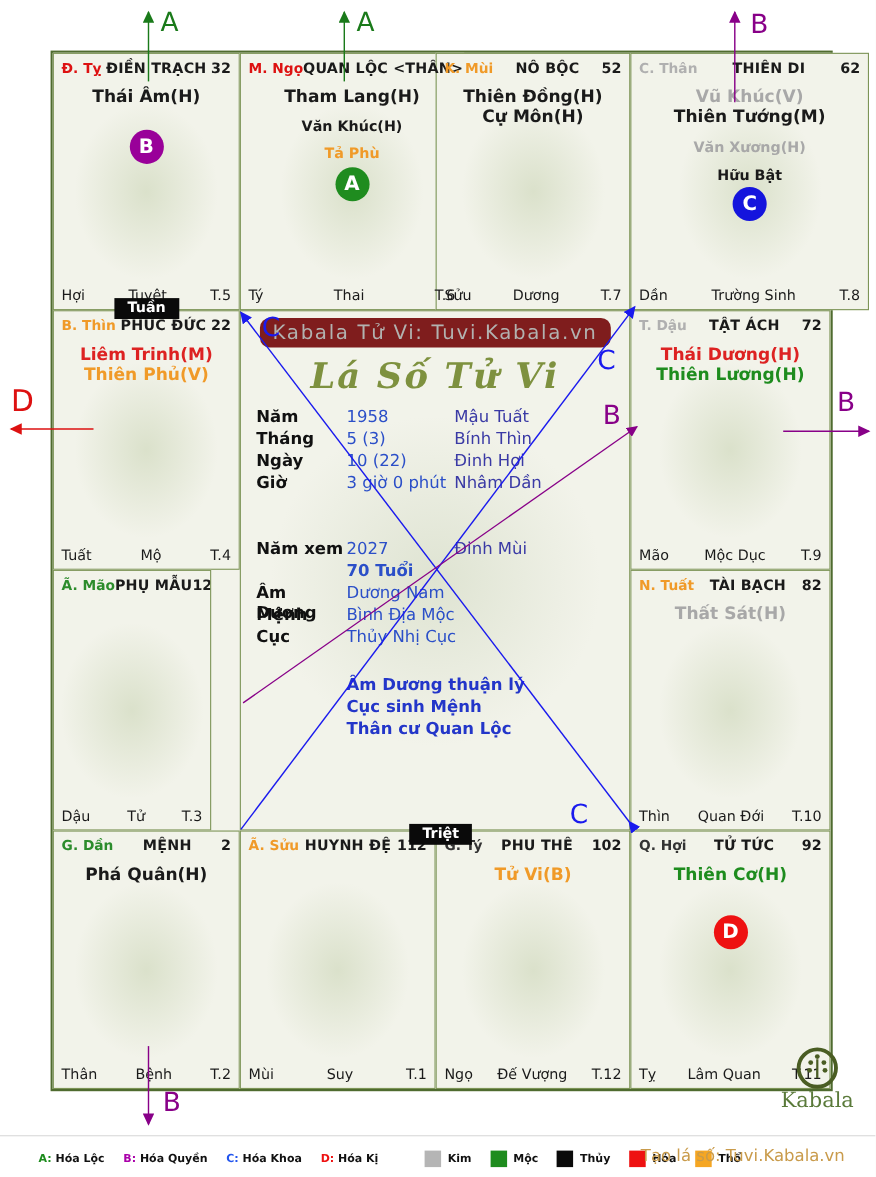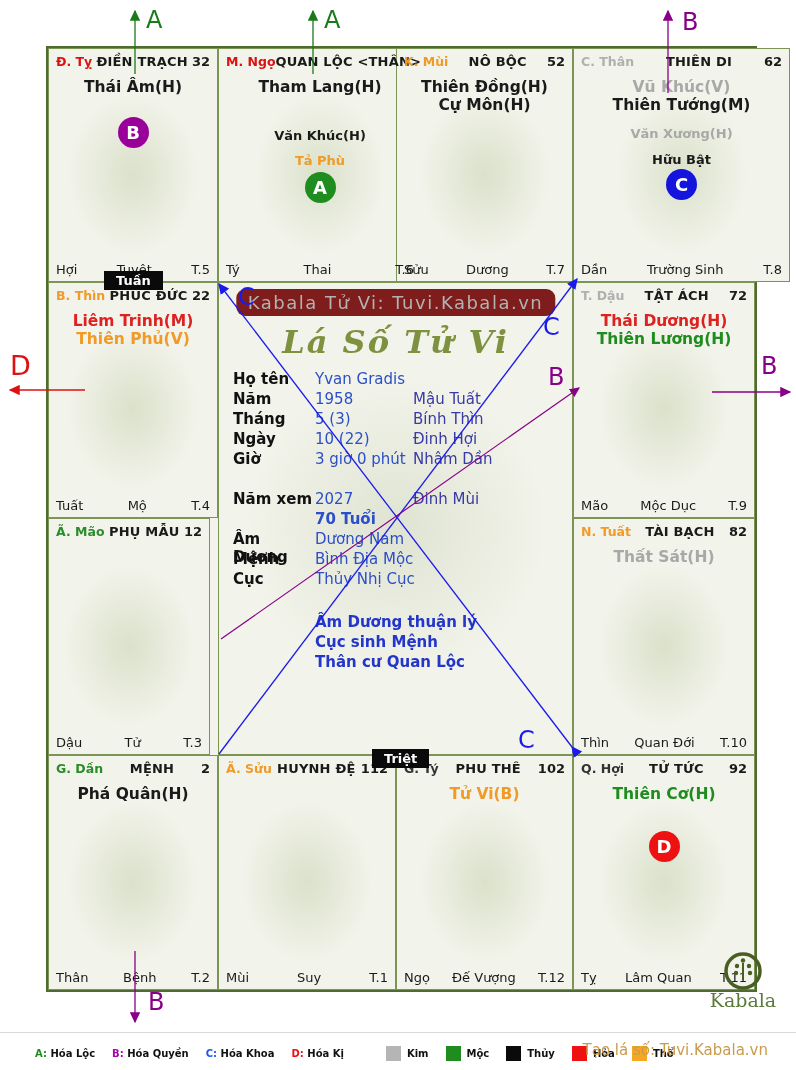--- a/index.html
+++ b/index.html
@@ -77,21 +77,21 @@
 </div>
 
 <div class="cell" style="left:218px;top:48px;width:204px;height:234px">
   <div class="blob"></div>
   <div class="chead">
     <span class="stem" style="color: rgb(221, 17, 17);">M. Ngọ</span>
     <span class="pname">QUAN LỘC &lt;THÂN&gt;</span>
 
   </div>
   <div class="star" style="margin-top: 9px; color: rgb(26, 26, 26);">Tham Lang(H)</div>
-  <div class="star s-sub" style="margin-top: 32px; color: rgb(26, 26, 26);">Văn Khúc(H)</div>
+  <div class="star s-sub" style="margin-top: 11px; color: rgb(26, 26, 26);">Văn Khúc(H)</div>
   <div class="star s-sub" style="margin-top: 9px; color: rgb(240, 154, 40);">Tả Phù</div>
   <div class="circle" style="margin-top: 3px; background-color: rgb(31, 140, 31);">A</div>
   <div class="cfoot">
     <span class="fb">Tý</span>
     <span class="fv">Thai</span>
     <span class="ft">T.6</span>
   </div>
 </div>
 
 <div class="cell" style="left:396px;top:48px;width:177px;height:234px">
@@ -154,21 +154,21 @@
   </div>
   <div class="star" style="margin-top: 9px; color: rgb(221, 34, 34);">Thái Dương(H)</div>
   <div class="star" style="color: rgb(30, 140, 30);">Thiên Lương(H)</div>
   <div class="cfoot">
     <span class="fb">Mão</span>
     <span class="fv">Mộc Dục</span>
     <span class="ft">T.9</span>
   </div>
 </div>
 
-<div class="cell" style="left:48px;top:518px;width:162px;height:237px">
+<div class="cell" style="left:48px;top:518px;width:144px;height:237px">
   <div class="blob"></div>
   <div class="chead">
     <span class="stem" style="color: rgb(44, 140, 44);">Ã. Mão</span>
     <span class="pname">PHỤ MẪU</span>
     <span class="pnum">12</span>
   </div>
   <div class="cfoot">
     <span class="fb">Dậu</span>
     <span class="fv">Tử</span>
     <span class="ft">T.3</span>
@@ -249,25 +249,20 @@
     <span class="ft">T.11</span>
   </div>
 </div>
 
 <div id="center-panel">
   <div id="center-blob"></div>
   <div id="wm-pill">Kabala Tử Vi: Tuvi.Kabala.vn</div>
   <div id="script-title">Lá Số Tử Vi</div>
 
   <div id="info-block1">
-    <div class="irow">
-      <span class="ilabel">Họ tên</span>
-      <span class="ivalue">Yvan Gradis</span>
-      <span class="iextra"></span>
-    </div>
     <div class="irow">
       <span class="ilabel">Năm</span>
       <span class="ivalue">1958</span>
       <span class="iextra">Mậu Tuất</span>
     </div>
     <div class="irow">
       <span class="ilabel">Tháng</span>
       <span class="ivalue">5  (3)</span>
       <span class="iextra">Bính Thìn</span>
     </div>

